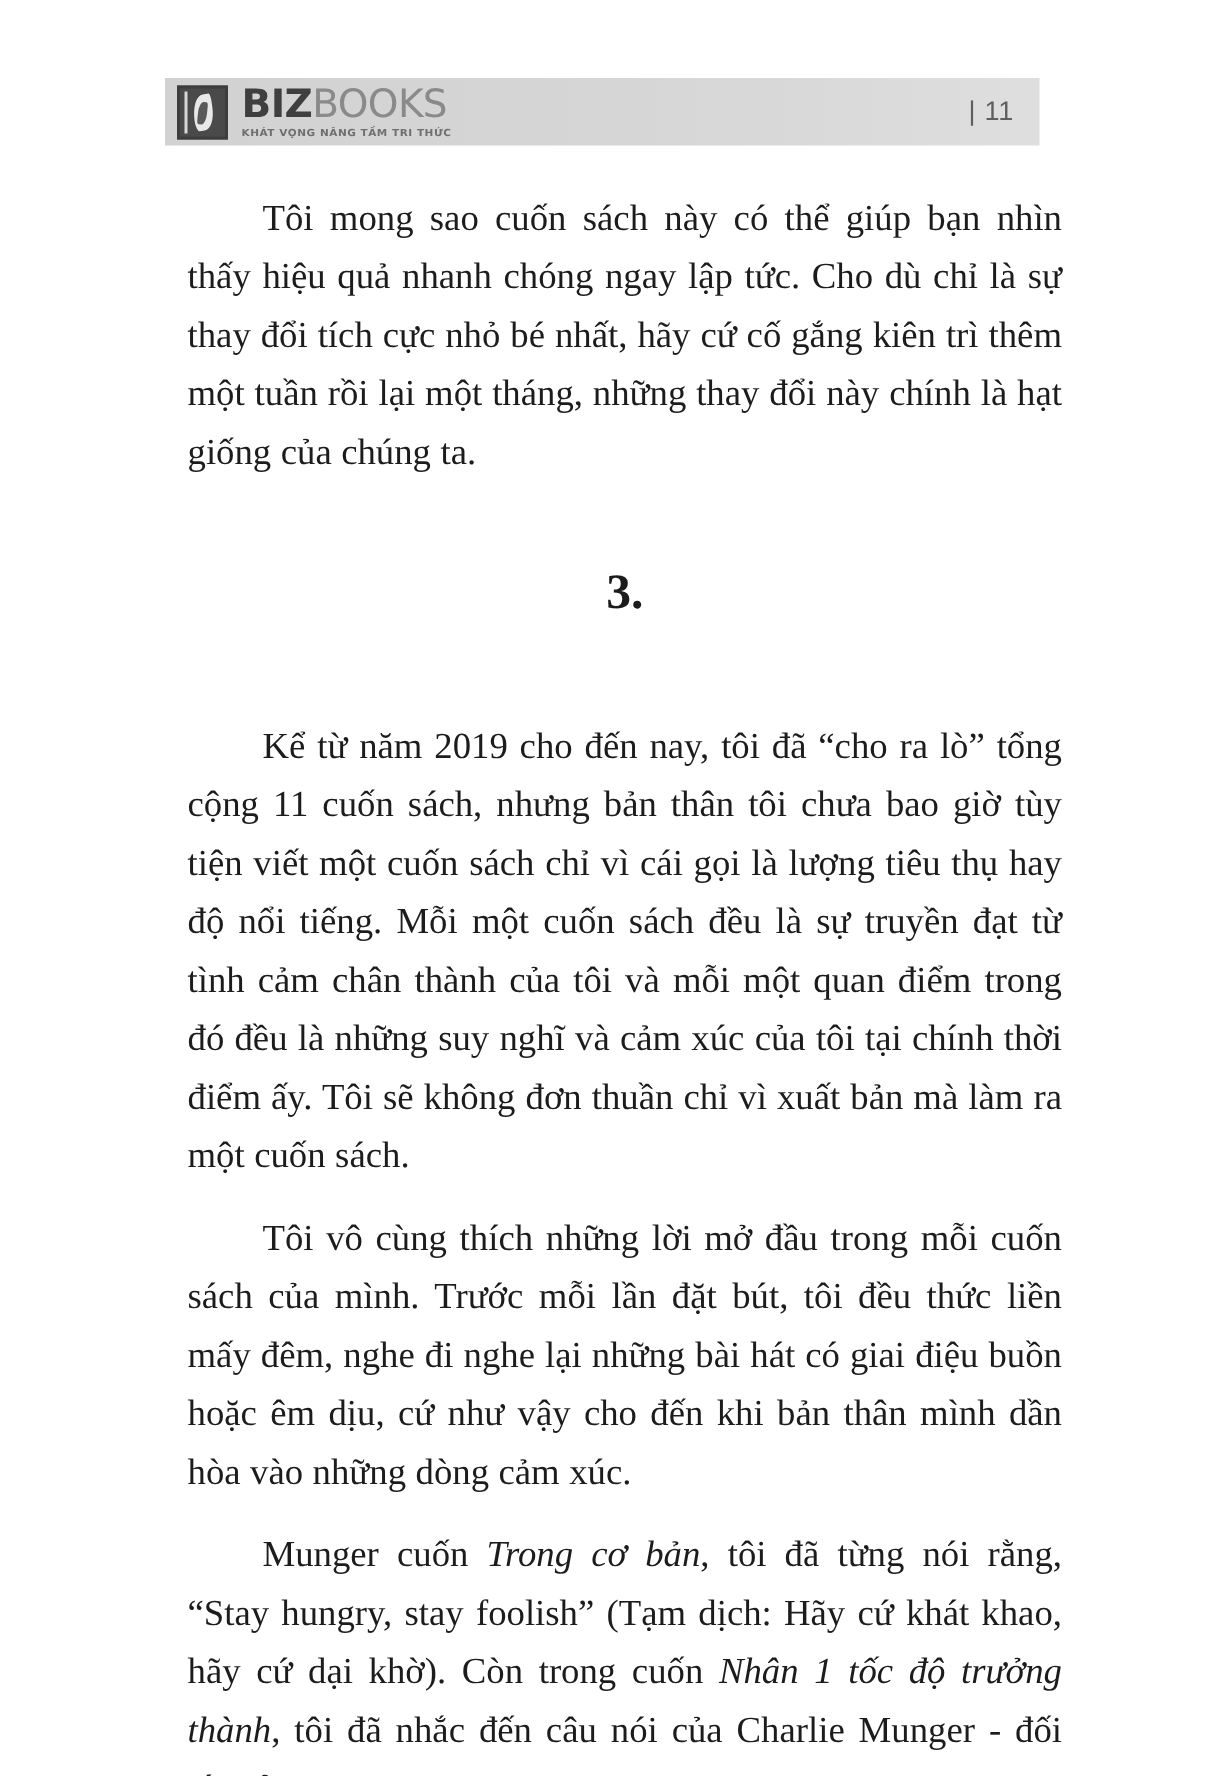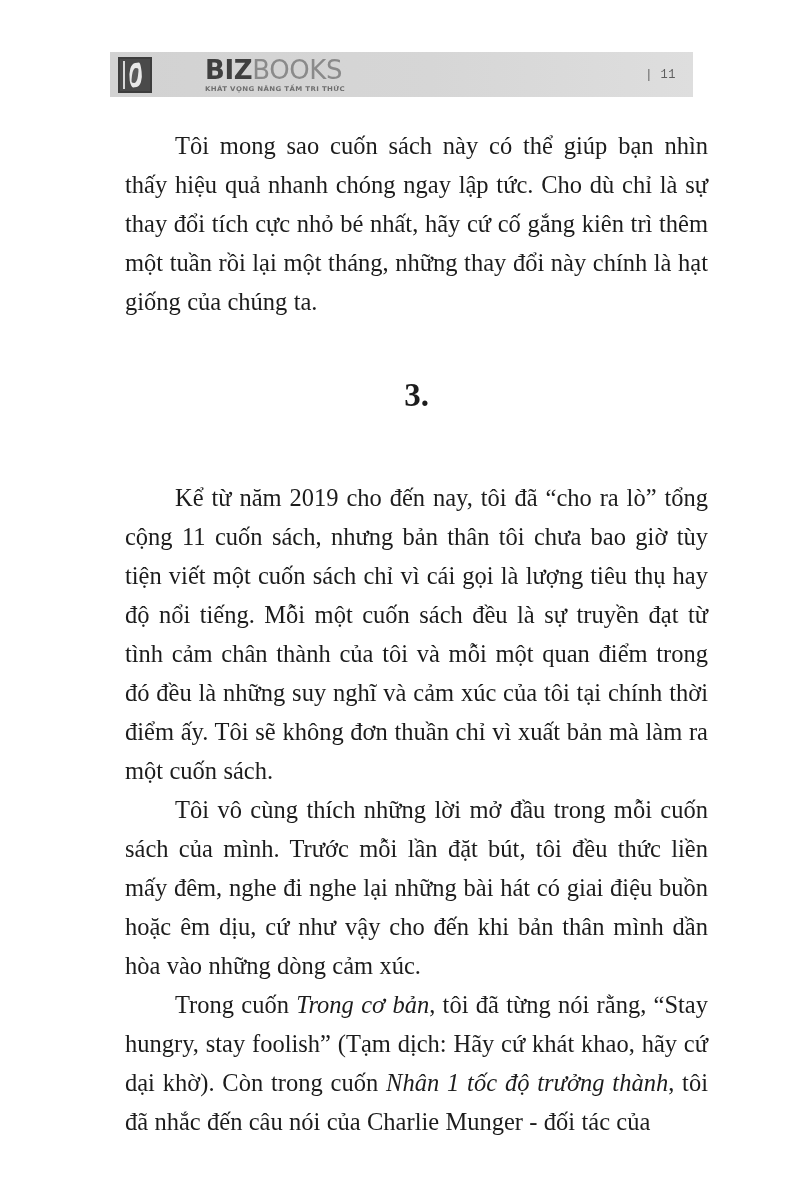--- a/index.html
+++ b/index.html
@@ -32,21 +32,20 @@
     height: 45px;
     background: linear-gradient(to right, #d2d2d2 0%, #d6d6d6 55%, #dedede 100%);
     display: flex;
     align-items: center;
   }
 
   .logo-block {
     display: flex;
     align-items: center;
     padding-left: 8px;
-    gap: 44px;
   }
 
   .logo-mark {
     width: 30px;
     height: 32px;
     background: #4a4a4a;
     border: 2px solid #3d3d3d;
     position: relative;
     flex: 0 0 auto;
     overflow: hidden;
@@ -107,22 +106,22 @@
     letter-spacing: 0.35px;
     margin-top: 3px;
     white-space: nowrap;
     transform: scaleY(0.92);
     transform-origin: left top;
   }
 
   .folio {
     margin-left: auto;
     padding-right: 17px;
-    font-family: Liberation Mono, monospace;
-    font-size: 12px;
+    font-family: Liberation Sans, sans-serif;
+    font-size: 18px;
     color: #5e5e5e;
     letter-spacing: 0.5px;
     white-space: nowrap;
     text-align: center;
   }
 
   
   .content {
     position: absolute;
     left: 125px;
@@ -133,21 +132,21 @@
   p.body-par {
     margin: 0;
     font-size: 24.5px;
     line-height: 39px;
     text-align: justify;
     text-indent: 50px;
     text-justify: inter-word;
     word-spacing: 0.2px;
   }
   p.body-par + p.body-par {
-    margin-top: 0px;
+    margin-top: 16px;
   }
   p.body-par.spaced {
     margin-top: 7px;
   }
   p.body-par i { font-style: italic; }
 
   .section-number {
     margin: 0;
     font-size: 33px;
     font-weight: 700;
@@ -182,16 +181,16 @@
   <div class="content">
 
     <p class="body-par">Tôi mong sao cuốn sách này có thể giúp bạn nhìn thấy hiệu quả nhanh chóng ngay lập tức. Cho dù chỉ là sự thay đổi tích cực nhỏ bé nhất, hãy cứ cố gắng kiên trì thêm một tuần rồi lại một tháng, những thay đổi này chính là hạt giống của chúng ta.</p>
 
     <h2 class="section-number">3.</h2>
 
     <p class="body-par">Kể từ năm 2019 cho đến nay, tôi đã “cho ra lò” tổng cộng 11 cuốn sách, nhưng bản thân tôi chưa bao giờ tùy tiện viết một cuốn sách chỉ vì cái gọi là lượng tiêu thụ hay độ nổi tiếng. Mỗi một cuốn sách đều là sự truyền đạt từ tình cảm chân thành của tôi và mỗi một quan điểm trong đó đều là những suy nghĩ và cảm xúc của tôi tại chính thời điểm ấy. Tôi sẽ không đơn thuần chỉ vì xuất bản mà làm ra một cuốn sách.</p>
 
     <p class="body-par spaced">Tôi vô cùng thích những lời mở đầu trong mỗi cuốn sách của mình. Trước mỗi lần đặt bút, tôi đều thức liền mấy đêm, nghe đi nghe lại những bài hát có giai điệu buồn hoặc êm dịu, cứ như vậy cho đến khi bản thân mình dần hòa vào những dòng cảm xúc.</p>
 
-    <p class="body-par spaced"><span>Trong cuốn </span><i>Trong cơ bản</i><span>, tôi đã từng nói rằng, “Stay hungry, stay foolish” (Tạm dịch: Hãy cứ khát khao, hãy cứ dại khờ). Còn trong cuốn </span><i>Nhân 1 tốc độ trưởng thành</i><span>, tôi đã nhắc đến câu nói của Charlie Munger - đối tác của</span></p>
+    <p class="body-par spaced"><span>Munger cuốn </span><i>Trong cơ bản</i><span>, tôi đã từng nói rằng, “Stay hungry, stay foolish” (Tạm dịch: Hãy cứ khát khao, hãy cứ dại khờ). Còn trong cuốn </span><i>Nhân 1 tốc độ trưởng thành</i><span>, tôi đã nhắc đến câu nói của Charlie Munger - đối tác của</span></p>
 
   </div>
 </div>
 
 </body></html>

